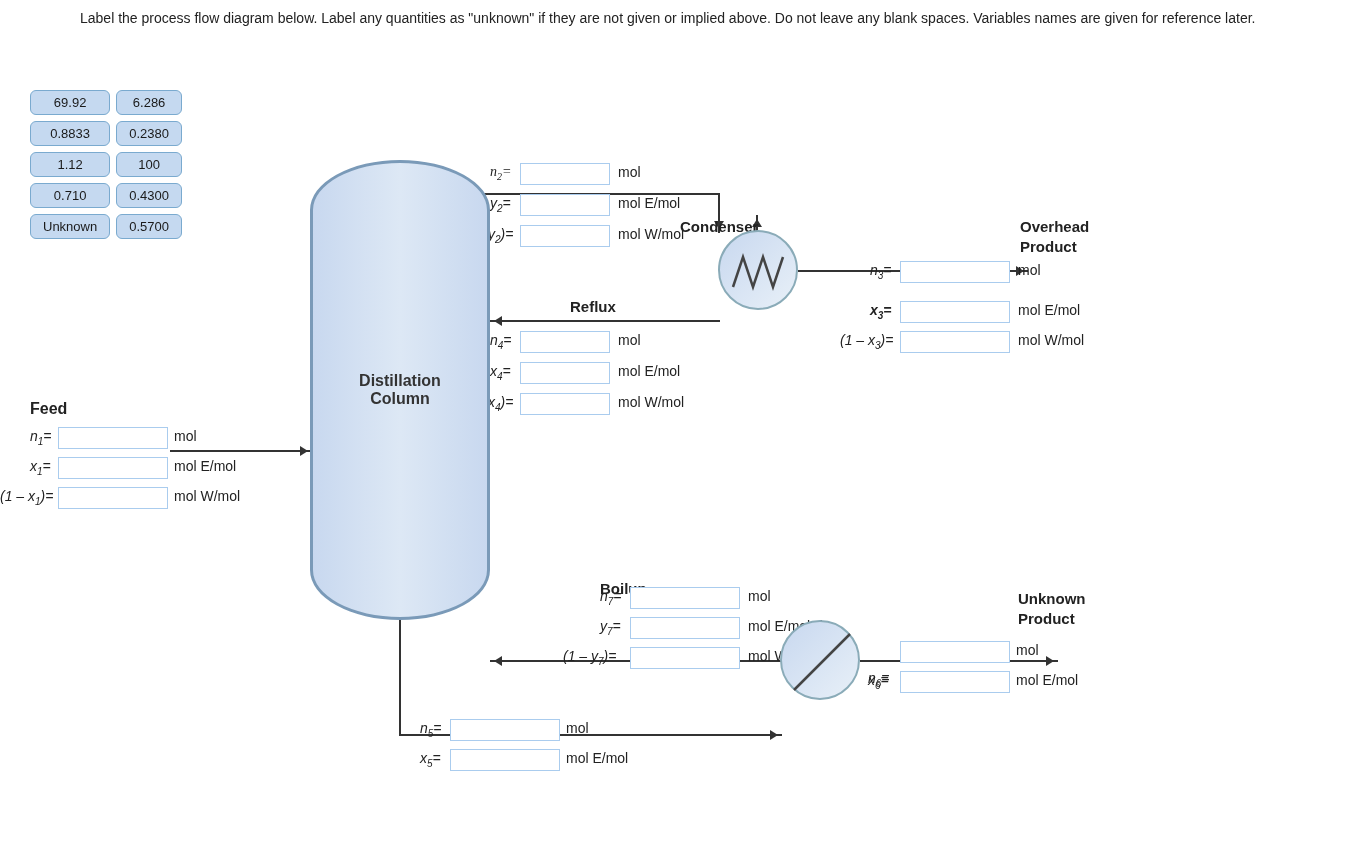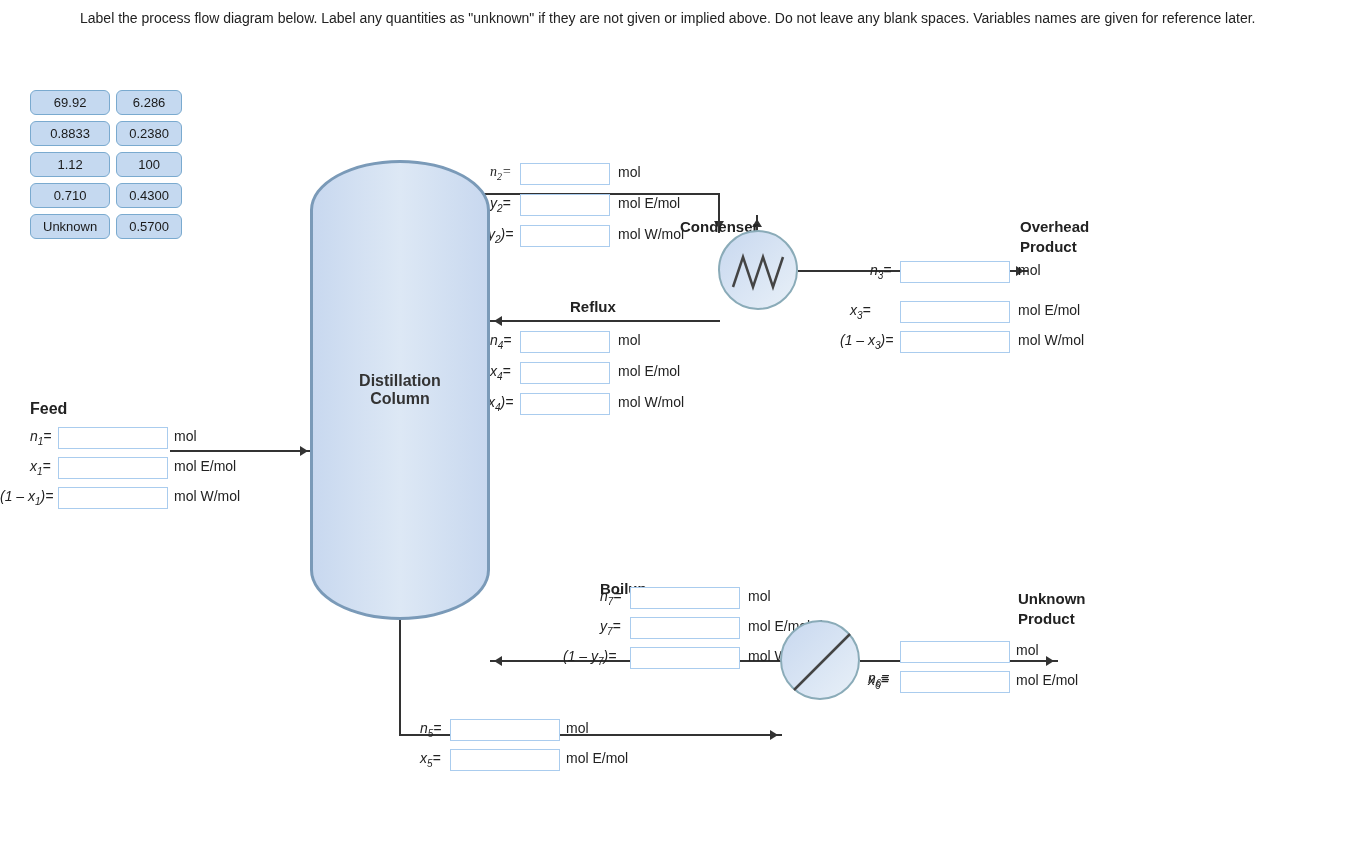--- a/index.html
+++ b/index.html
@@ -275,21 +275,21 @@
 <input class="field" style="position: absolute; left: 520px; top: 393px; width: 90px;">
 <span class="label" style="position:absolute; left:618px; top:394px;">mol W/mol</span>
 
 <span class="label label-bold" style="position:absolute; left:1020px; top:218px; font-size:15px;">Overhead</span>
 <span class="label label-bold" style="position:absolute; left:1020px; top:238px; font-size:15px;">Product</span>
 
 <span class="label label-italic" style="position:absolute; left:870px; top:262px;">n<sub>3</sub>=</span>
 <input class="field" style="position: absolute; left: 900px; top: 261px; width: 110px;">
 <span class="label" style="position:absolute; left:1018px; top:262px;">mol</span>
 
-<span class="label label-italic" style="position:absolute; left:850px; top:302px;">x<sub>3</sub>=</span>
+<span class="label label-italic" style="position:absolute; left:870px; top:302px;font-weight:bold;">x<sub>3</sub>=</span>
 <input class="field" style="position: absolute; left: 900px; top: 301px; width: 110px;">
 <span class="label" style="position:absolute; left:1018px; top:302px;">mol E/mol</span>
 
 <span class="label label-italic" style="position:absolute; left:840px; top:332px;">(1 – x<sub>3</sub>)=</span>
 <input class="field" style="position: absolute; left: 900px; top: 331px; width: 110px;">
 <span class="label" style="position:absolute; left:1018px; top:332px;">mol W/mol</span>
 
 <span class="label label-bold" style="position:absolute; left:30px; top:400px; font-size:16px;">Feed</span>
 
 <span class="label label-italic" style="position:absolute; left:30px; top:428px;">n<sub>1</sub>=</span>

